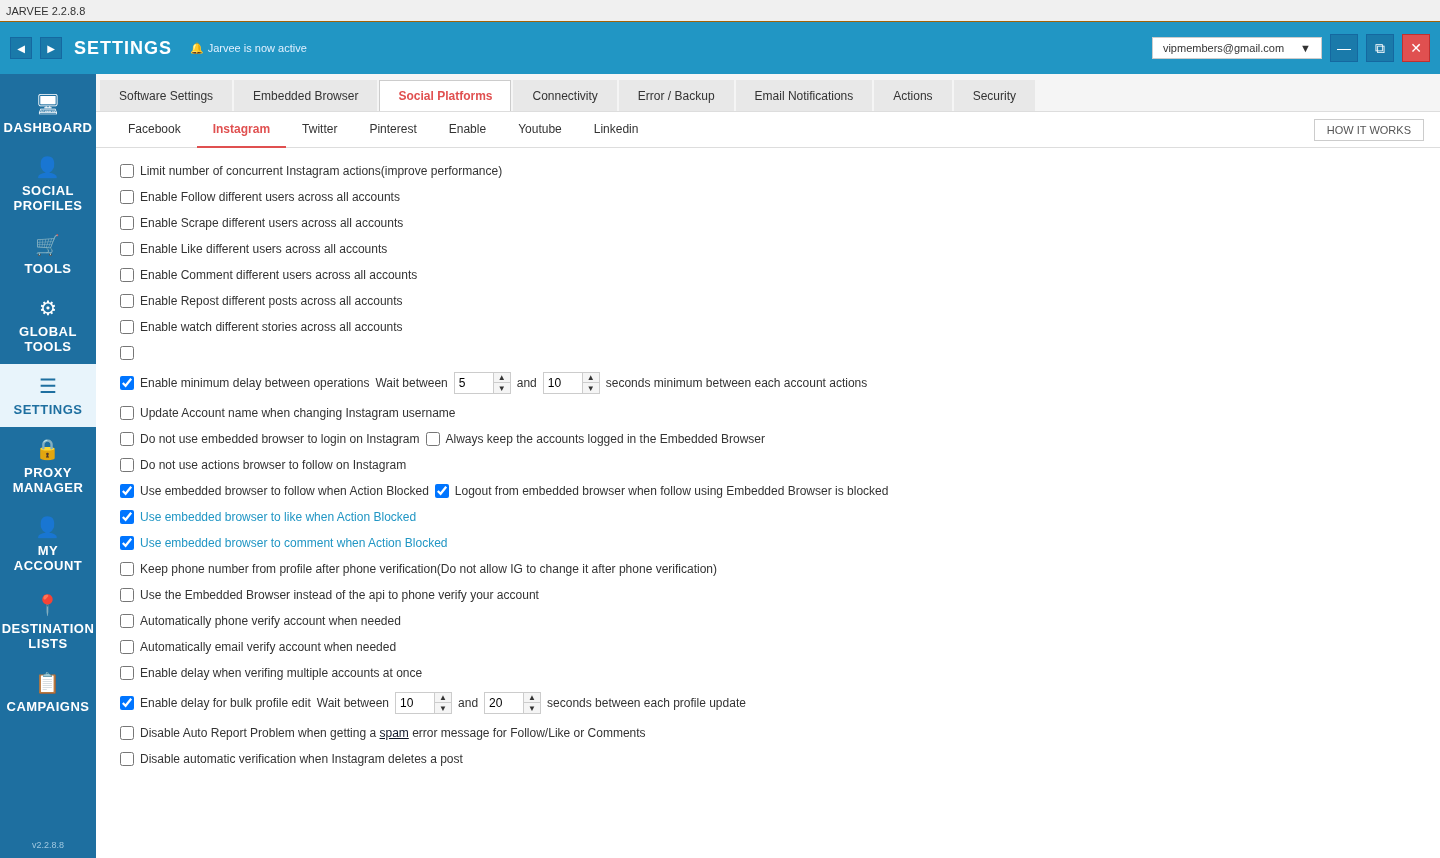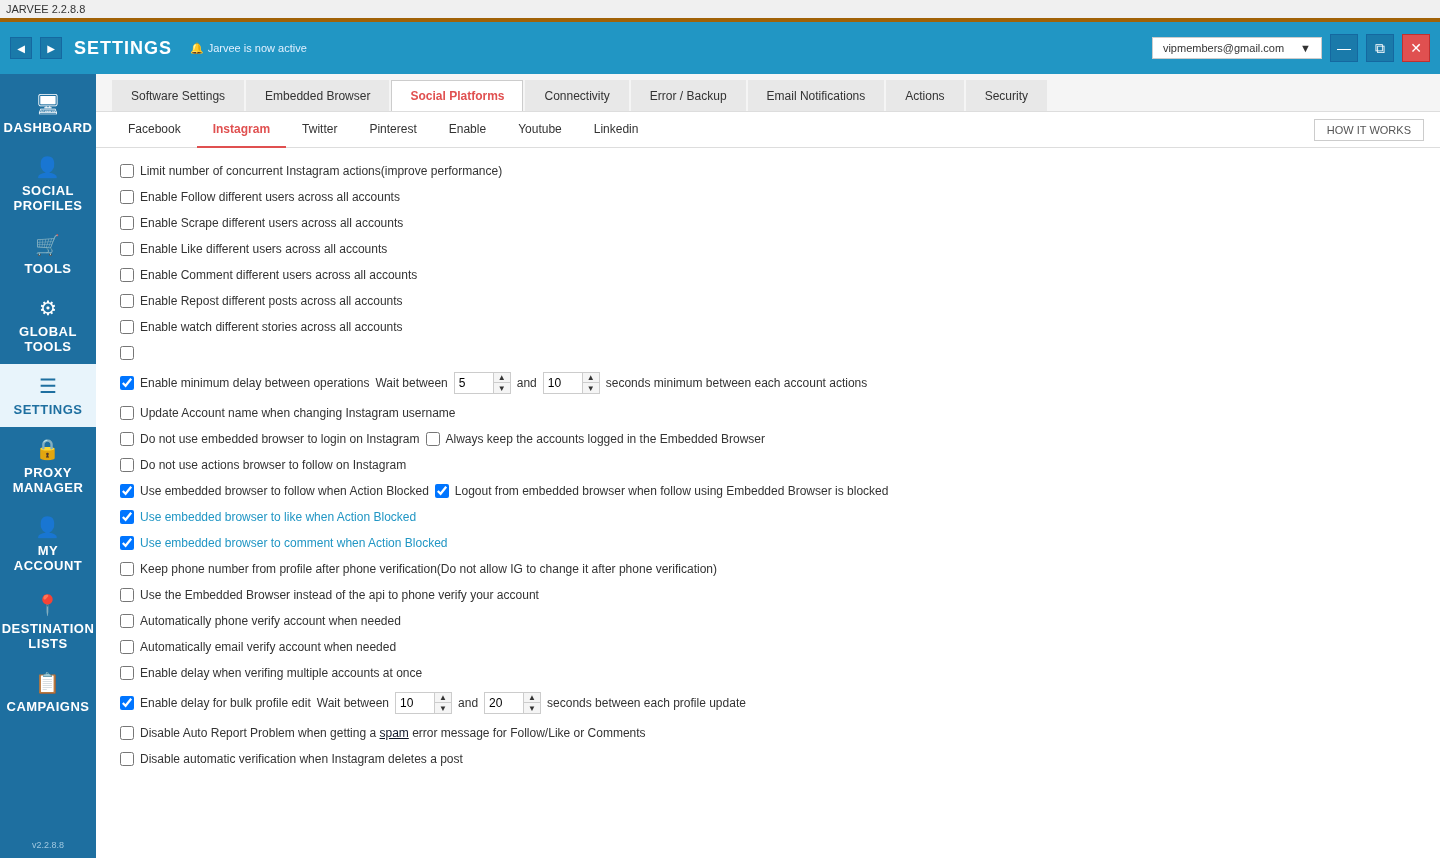--- a/index.html
+++ b/index.html
@@ -7,21 +7,21 @@
 
     
     #title-bar {
       background: #f0f0f0;
       height: 22px;
       display: flex;
       align-items: center;
       padding: 0 6px;
       font-size: 11px;
       color: #333;
-      border-bottom: 4px solid #a16207;
+      border-bottom: 1px solid #a16207;
     }
 
     
     #header {
       background: #2196c4;
       height: 52px;
       display: flex;
       align-items: center;
       padding: 0 10px;
       gap: 8px;
@@ -124,21 +124,21 @@
       display: flex;
       flex-direction: column;
       overflow: hidden;
     }
 
     
     #tab-bar {
       display: flex;
       background: #f5f5f5;
       border-bottom: 1px solid #ddd;
-      padding: 0 16px;
+      padding: 0 4px;
       padding-top: 6px;
       flex-wrap: nowrap;
       overflow: hidden;
     }
     .tab {
       padding: 8px 18px;
       cursor: pointer;
       font-size: 12px;
       color: #333;
       border: 1px solid transparent;

